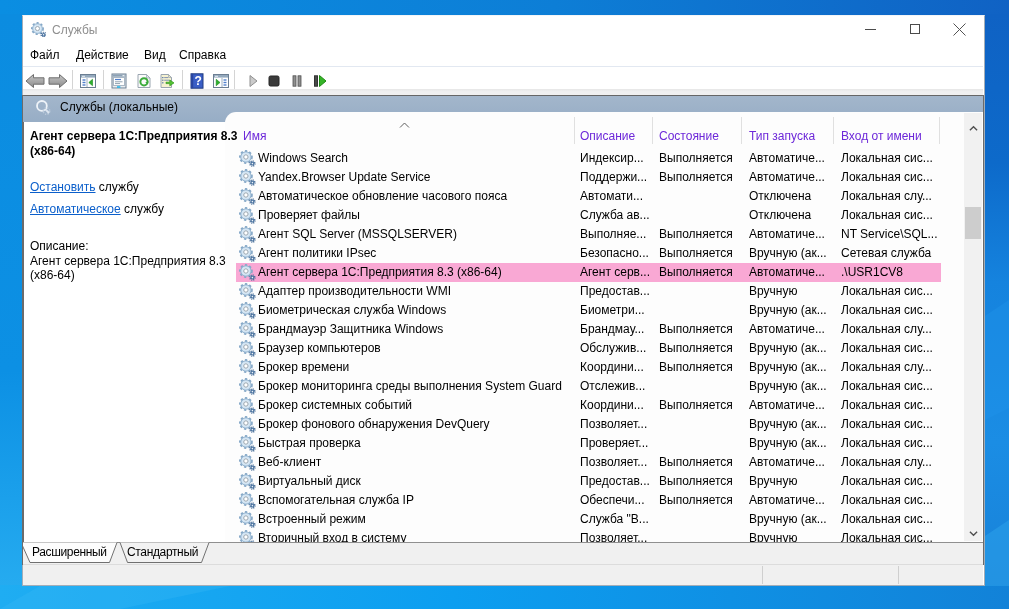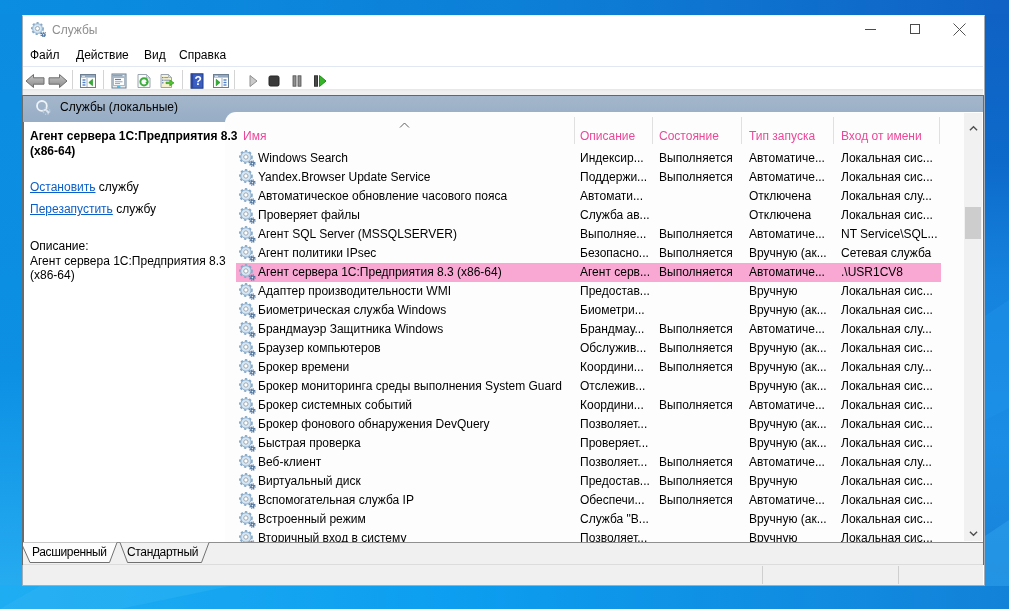--- a/index.html
+++ b/index.html
@@ -10,21 +10,21 @@
 .sep { position:absolute; width:1px; background:#cfcfcf; }
 
 .row { position:absolute; left:236px; width:705px; height:19px; }
 .ric { position:absolute; left:3px; top:1px; width:17px; height:17px; }
 .row span { position:absolute; top:0; font-size:12px; line-height:19px; white-space:nowrap; color:#000; }
 .c-name { left:22px; }
 .c-desc { left:344px; }
 .c-state { left:423px; }
 .c-type { left:513px;text-align:center; }
 .c-logon { left:605px; }
-.hdr { position:absolute; top:127px; font-size:12px; line-height:18px; white-space:nowrap; color:#ec4899; }
+.hdr { position:absolute; top:127px; font-size:12px; line-height:18px; white-space:nowrap; color:#6d28d9; }
 .hsep { position:absolute; top:117px; height:27px; width:1px; background:#e0e0e0; }
 .tbi { position:absolute; width:16px; height:16px; top:73px; }
 .tbsep { position:absolute; top:70px; height:22px; width:1px; background:#d4d4d4; }
 </style></head>
 <body>
 <svg id="desktop" viewBox="0 0 1009 609" preserveAspectRatio="none">
 <defs>
 <linearGradient id="dtop" x1="0" y1="0" x2="1" y2="0">
 <stop offset="0" stop-color="#0a8ee2"></stop>
         <stop offset="0.55" stop-color="#0d7ed6"></stop>
@@ -183,21 +183,21 @@
 
 <div class="abs" style="left:23px;top:96px;width:960px;height:26px;background:linear-gradient(#a3b6cb,#98aec6 90%)"></div>
 <svg class="abs" style="left:35px;top:99px;width:17px;height:17px" viewBox="0 0 16 16">
     <use href="#mag"></use>
   </svg>
 <div class="t12" style="left:60px;top:100px">Службы (локальные)</div>
 
 <div class="abs" style="left:225px;top:112px;width:758px;height:430px;background:#fdfdfd;border-top-left-radius:11px"></div>
 
 <div class="t12" style="left:30px;top:129px;font-weight:bold">Агент сервера 1С:Предприятия 8.3<br>(x86-64)</div>
-<div class="t12" style="left:30px;top:176px;line-height:22px;white-space:normal;width:210px"><span style="color:#0b5fcb;text-decoration:underline">Остановить</span> службу<br><span style="color:#0b5fcb;text-decoration:underline">Перезапустить</span> службу</div>
+<div class="t12" style="left:30px;top:176px;line-height:22px;white-space:normal;width:210px"><span style="color:#0b5fcb;text-decoration:underline">Остановить</span> службу<br><span style="color:#0b5fcb;text-decoration:underline">Автоматическое</span> службу</div>
 <div class="t12" style="left:30px;top:239px;line-height:14.6px;white-space:normal;width:215px">Описание:<br>Агент сервера 1С:Предприятия 8.3<br>(x86-64)</div>
 
 <div class="hdr" style="left:243px">Имя</div>
 <div class="hdr" style="left:580px">Описание</div>
 <div class="hdr" style="left:659px">Состояние</div>
 <div class="hdr" style="left:749px">Тип запуска</div>
 <div class="hdr" style="left:841px">Вход от имени</div>
 <svg class="abs" style="left:399px;top:122px;width:11px;height:6px" viewBox="0 0 11 6">
     <path d="M1,5.5 L5.5,1 L10,5.5" fill="none" stroke="#5f5f5f"></path>
   </svg>

